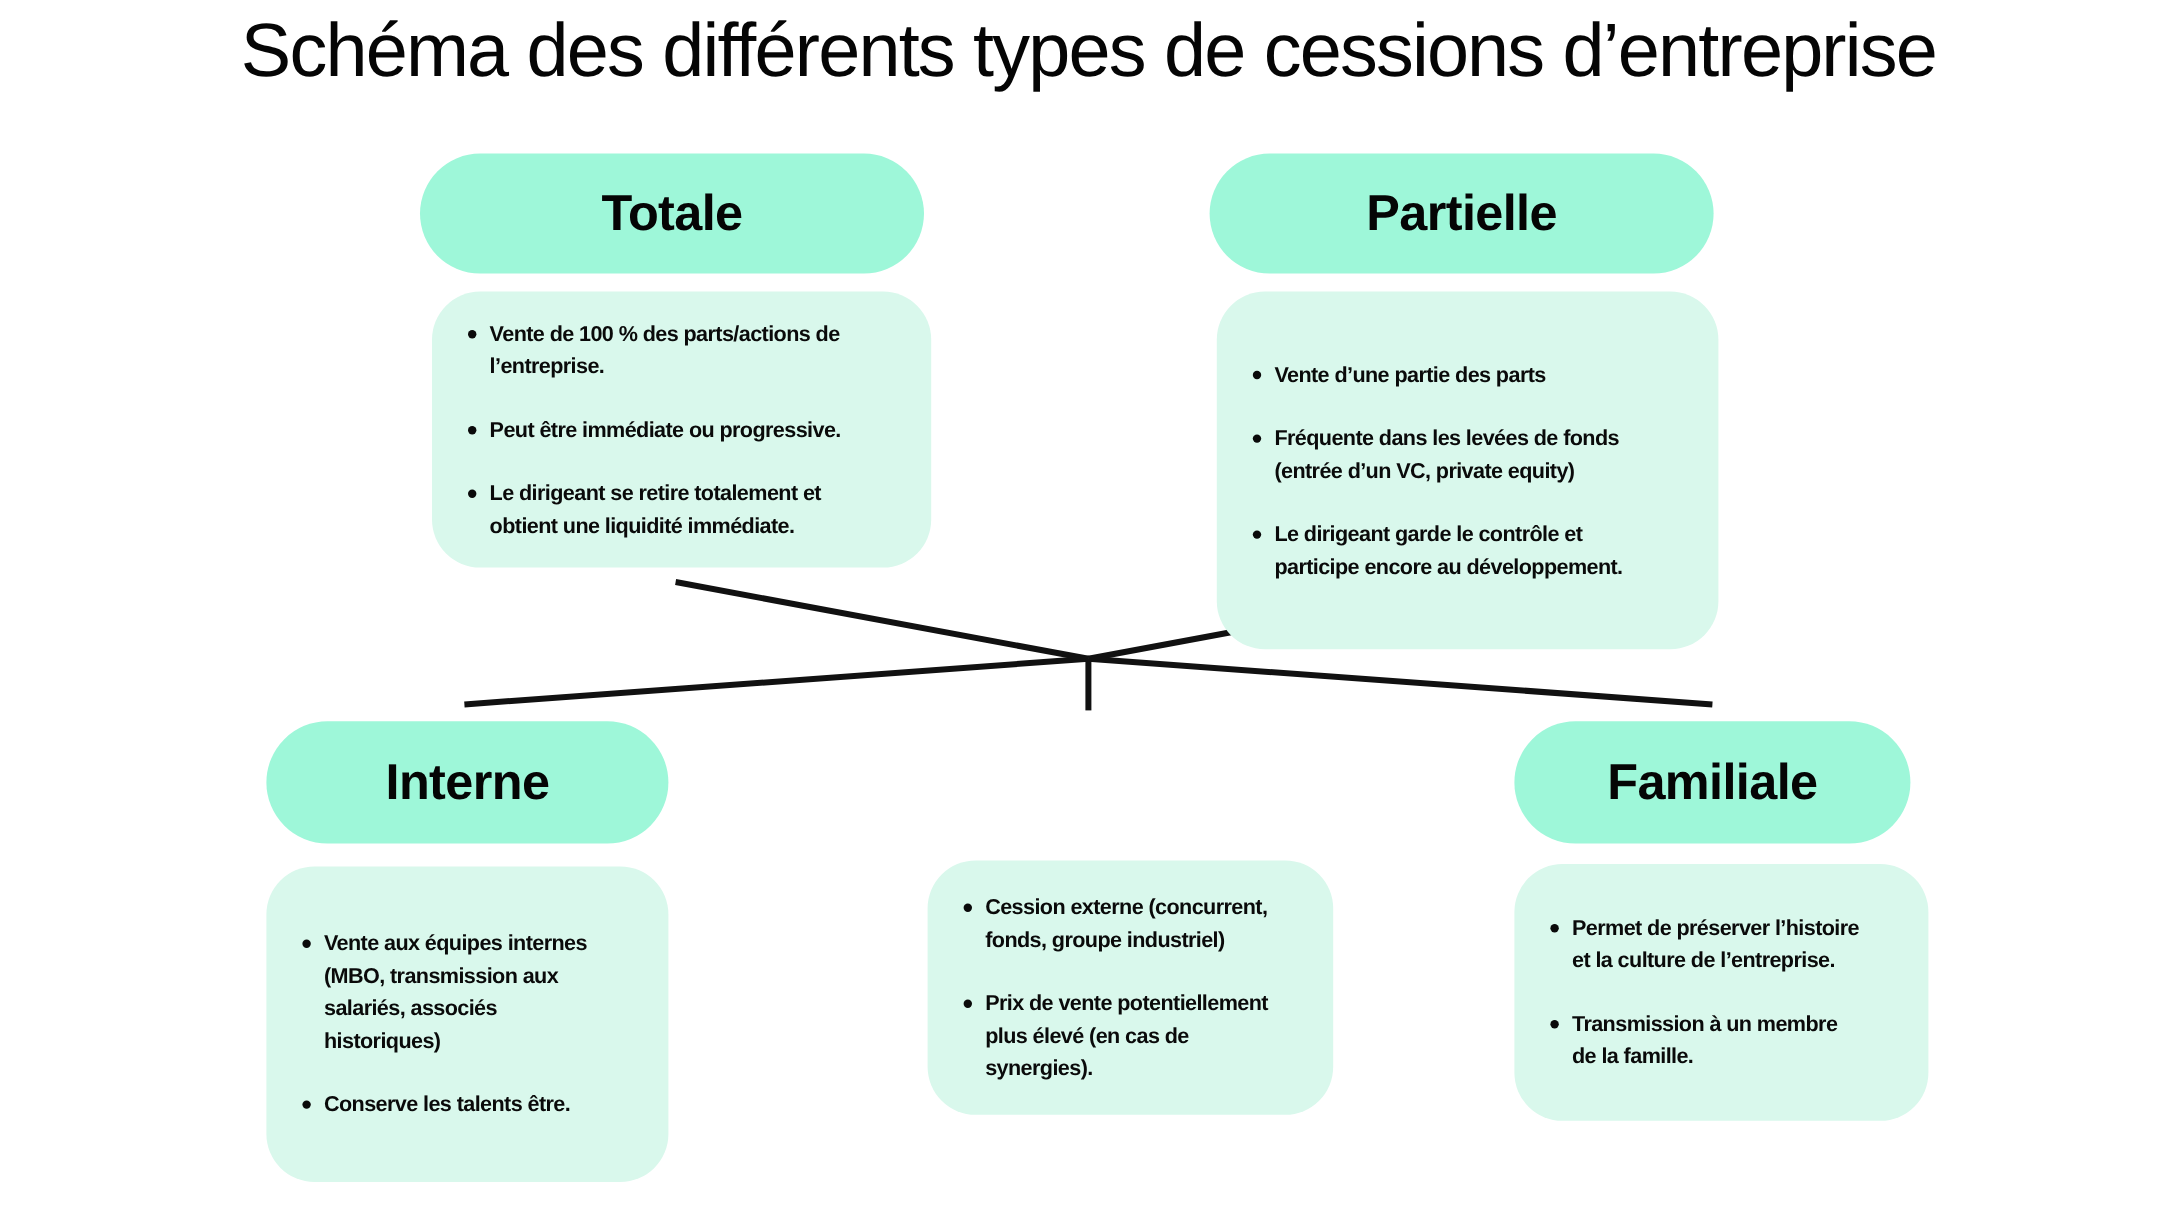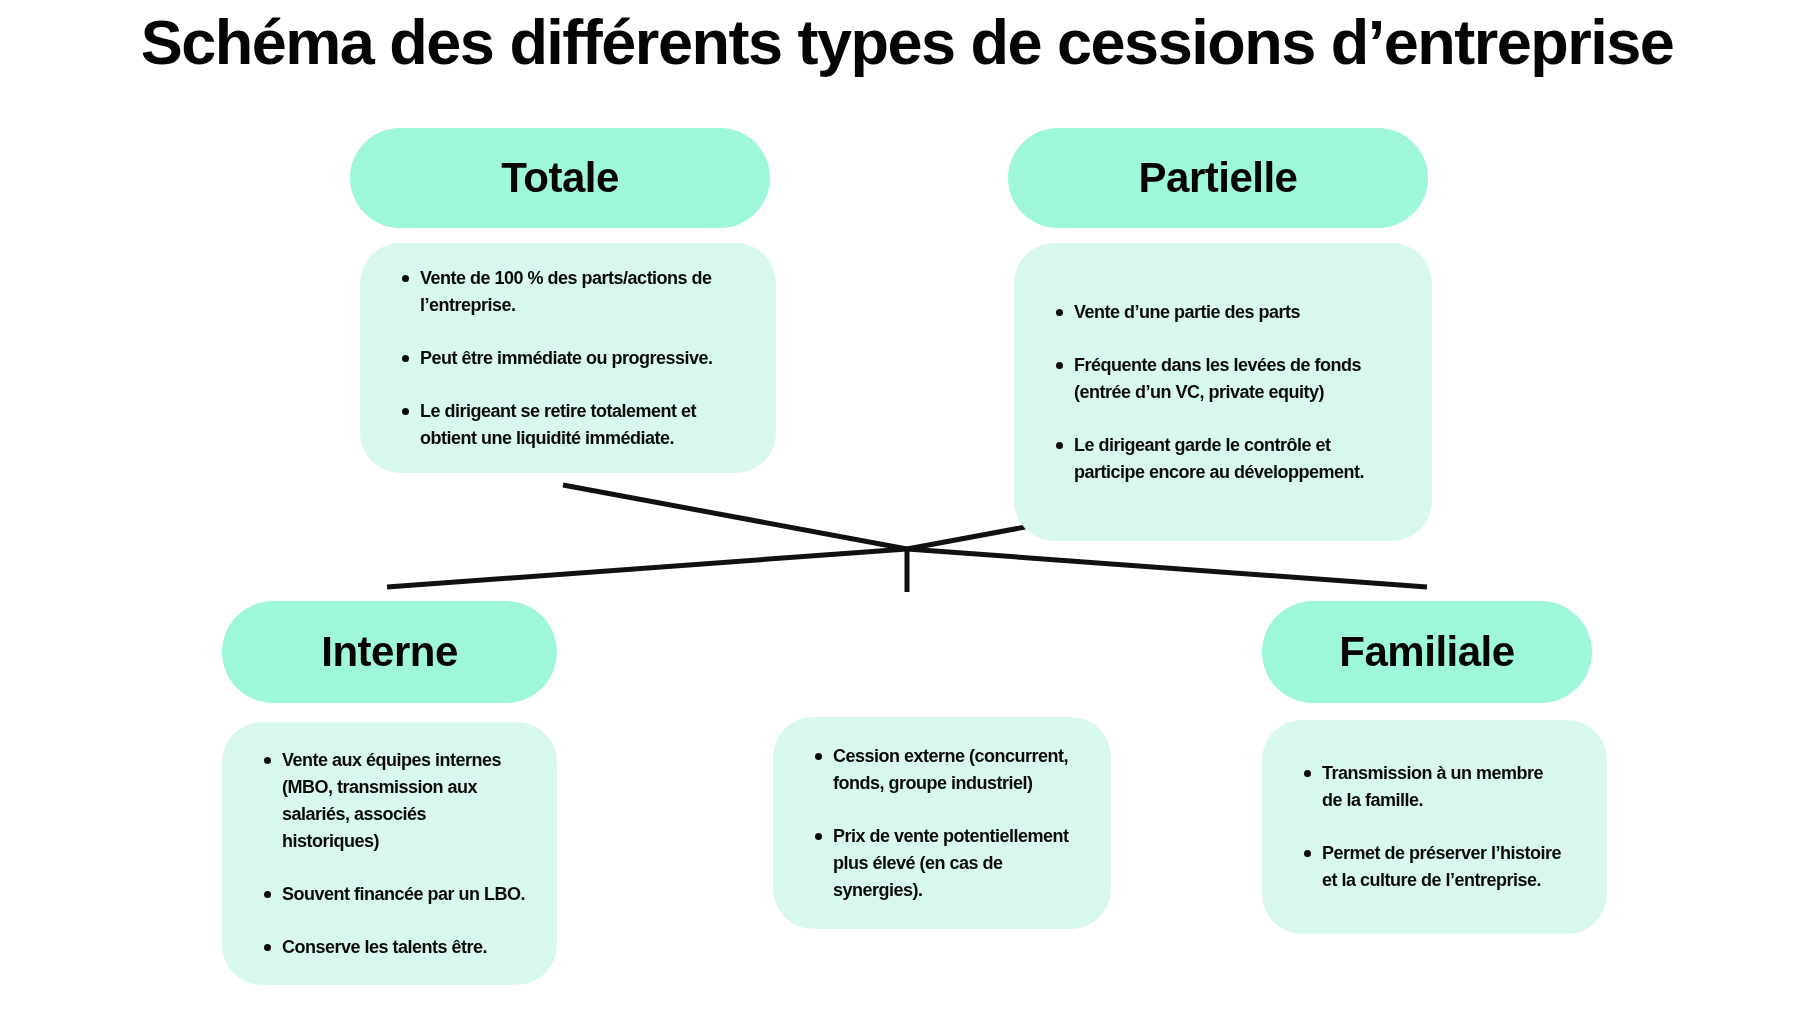--- a/index.html
+++ b/index.html
@@ -2,33 +2,33 @@
 <html><head>
 <meta charset="utf-8">
 <style>
   html,body{margin:0;padding:0;background:#ffffff;}
   body{font-family:"Liberation Sans","DejaVu Sans",sans-serif;color:#0a0a0a;}
   .canvas{
     position:relative;width:1814px;height:1020px;background:#ffffff;overflow:hidden;
   }
   .title{
     position:absolute;top:6px;left:0;width:1814px;text-align:center;
-    font-size:63px;font-weight:700;letter-spacing:-1.5px;color:#050505;white-space:nowrap;
+    font-size:63px;font-weight:400;letter-spacing:-1.5px;color:#050505;white-space:nowrap;
   }
   .pill{
     position:absolute;background:#9ef7d9;border-radius:52px;
     display:flex;align-items:center;justify-content:center;
     font-size:42px;font-weight:700;color:#050505;letter-spacing:-0.5px;
   }
   .panel{
     position:absolute;background:#d9f8ec;border-radius:40px;
     display:flex;flex-direction:column;justify-content:center;
     padding:20px 10px 20px 22px;box-sizing:border-box;
   }
-  .panel ul{list-style:none;margin:16px;padding:0;}
+  .panel ul{list-style:none;margin:4px;padding:0;}
   .panel li{
     position:relative;padding-left:22px;margin:0 0 26px 0;
     font-size:18px;font-weight:700;line-height:27px;letter-spacing:-0.5px;
     white-space:pre-line;color:#0a0a0a;
   }
   .panel li:last-child{margin-bottom:0;}
   .panel li::before{
     content:"";position:absolute;left:4px;top:10px;width:7px;height:7px;
     border-radius:50%;background:#0a0a0a;
   }
@@ -88,40 +88,39 @@
 
   <div class="pill pill-interne">
     <span>Interne</span>
   </div>
   <div class="panel panel-interne">
     <ul>
       <li>Vente aux équipes internes
 (MBO, transmission aux
 salariés, associés
 historiques)</li>
-      <li>Souvent financée par un LBO.</li>
       <li>Conserve les talents être.</li>
     </ul>
   </div>
 
   <div class="panel panel-externe">
     <ul>
       <li>Cession externe (concurrent,
 fonds, groupe industriel)</li>
       <li>Prix de vente potentiellement
 plus élevé (en cas de
 synergies).</li>
     </ul>
   </div>
 
   <div class="pill pill-familiale">
     <span>Familiale</span>
   </div>
   <div class="panel panel-familiale">
     <ul>
+      <li>Permet de préserver l’histoire
+et la culture de l’entreprise.</li>
       <li>Transmission à un membre
 de la famille.</li>
-      <li>Permet de préserver l’histoire
-et la culture de l’entreprise.</li>
     </ul>
   </div>
 
 </div>
 
 </body></html>

